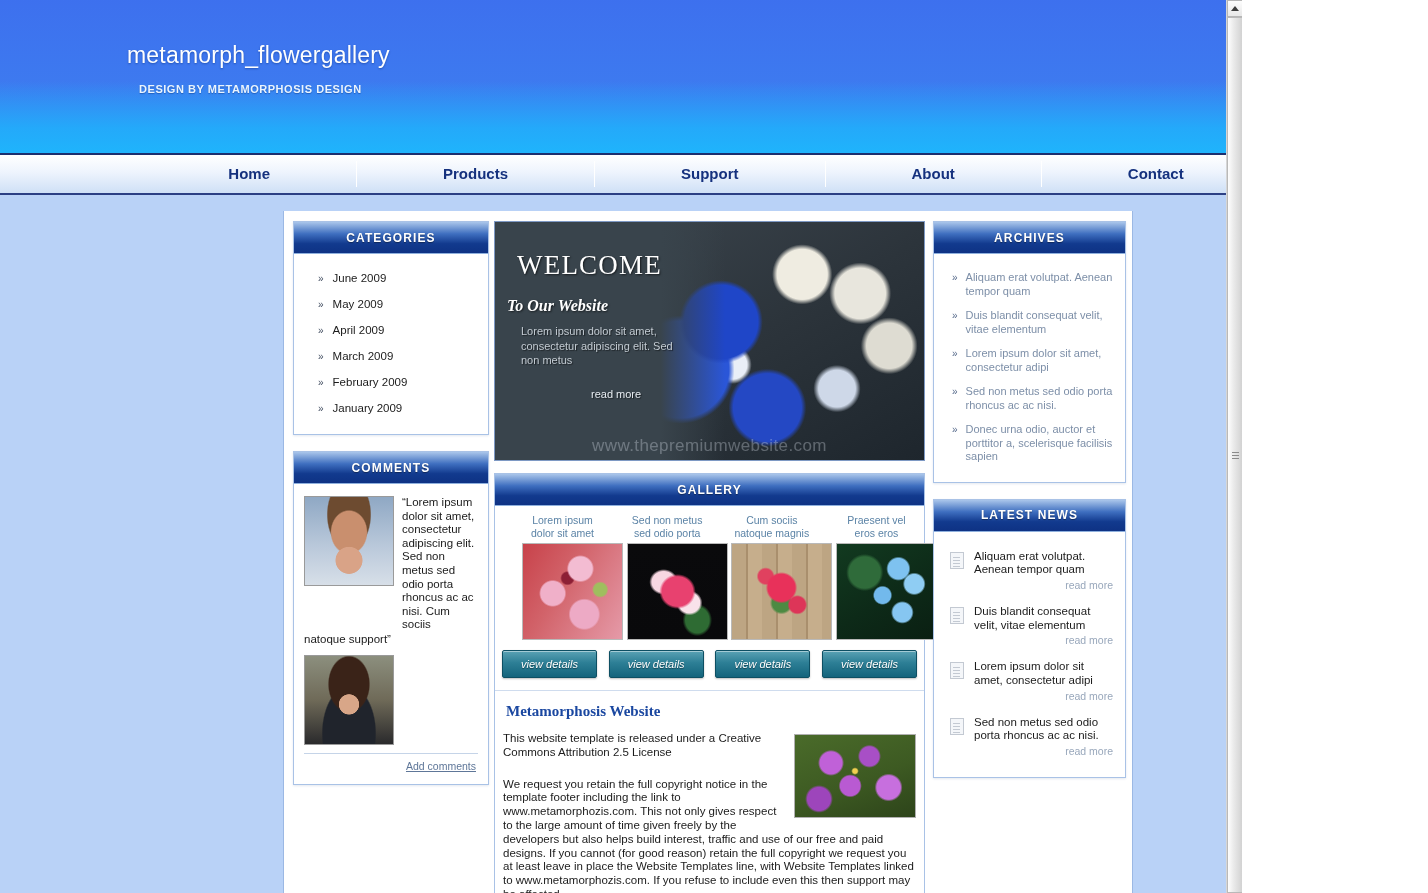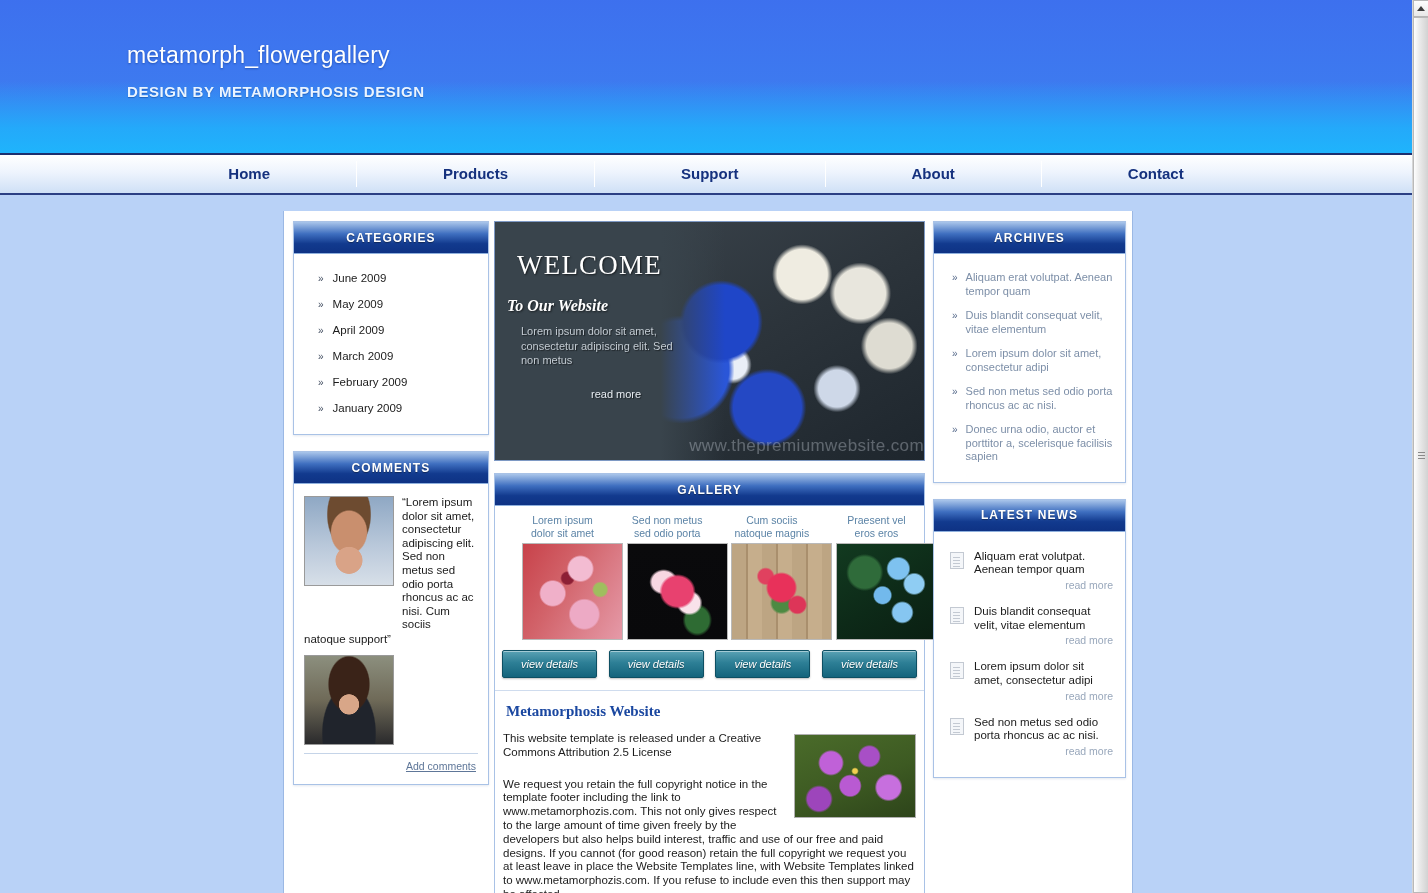--- a/index.html
+++ b/index.html
@@ -6,21 +6,21 @@
   html, body {
     margin: 0; padding: 0;
     width: 1428px; height: 893px;
     overflow: hidden;
     font-family: "Liberation Sans", sans-serif;
   }
   body { background: #ffffff; }
 
   .viewport {
     position: relative;
-    width: 1428px; height: 893px;
+    width: 1242px; height: 893px;
     overflow: hidden;
   }
 
   
   .page {
     position: absolute;
     left: 0; top: 0;
     width: 1412px; height: 893px;
     background: #b9d2f7;
     overflow: hidden;
@@ -60,25 +60,26 @@
     z-index: 5;
   }
   .site-title {
     color: #ffffff;
     font-size: 23px;
     letter-spacing: .2px;
     text-shadow: 0 1px 2px rgba(0,40,110,.45);
   }
   .site-sub {
     color: #eaf4ff;
-    font-size: 15px;
+    font-size: 11px;
     font-weight: bold;
     letter-spacing: .55px;
     margin-top: 14px;
     text-shadow: 0 1px 1px rgba(0,40,110,.4);
+    margin-left: 12px;
   }
 
   
   .nav {
     position: relative;
     width: 1412px; height: 40px;
     background: linear-gradient(180deg,#ffffff 0%, #eef4fd 45%, #cfe0f6 100%);
     border-bottom: 2px solid #2b3f84;
     display: flex;
     align-items: center;
@@ -234,21 +235,21 @@
   }
   .welcome .scrim {
     position: absolute; left: 0; top: 0;
     width: 230px; height: 238px;
     background: linear-gradient(90deg,#39444c 0%, #39444c 72%, rgba(57,68,76,0) 100%);
   }
   .welcome .wm {
     position: absolute;
     left: 0; bottom: 4px;
     width: 100%;
-    text-align: right;
+    text-align: center;
     font-size: 17px;
     color: rgba(235,242,252,.30);
     letter-spacing: .4px;
   }
   .w-title {
     position: absolute; left: 22px; top: 28px;
     font-family: "Liberation Serif", serif;
     font-size: 27px; color: #ffffff;
     letter-spacing: 1.2px;
     text-shadow: 1px 1px 2px rgba(0,0,0,.6);

